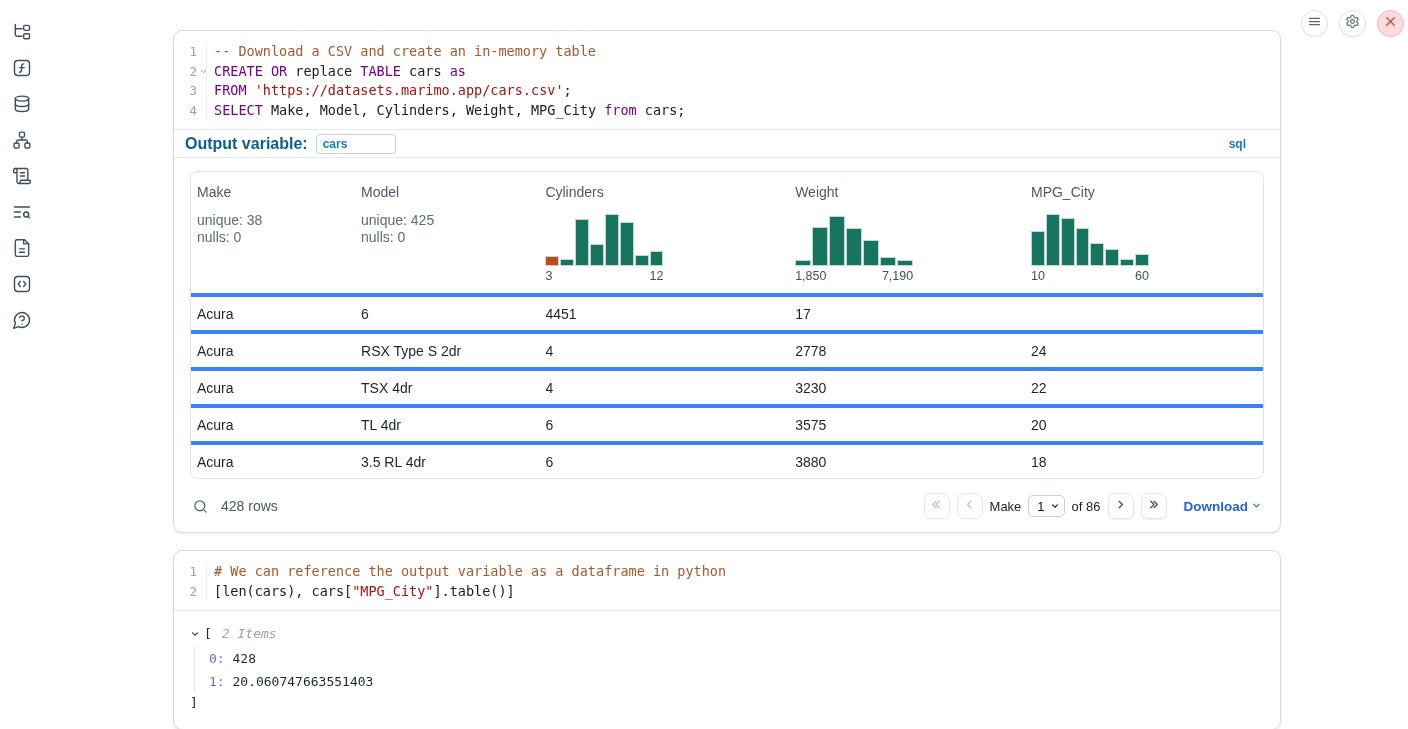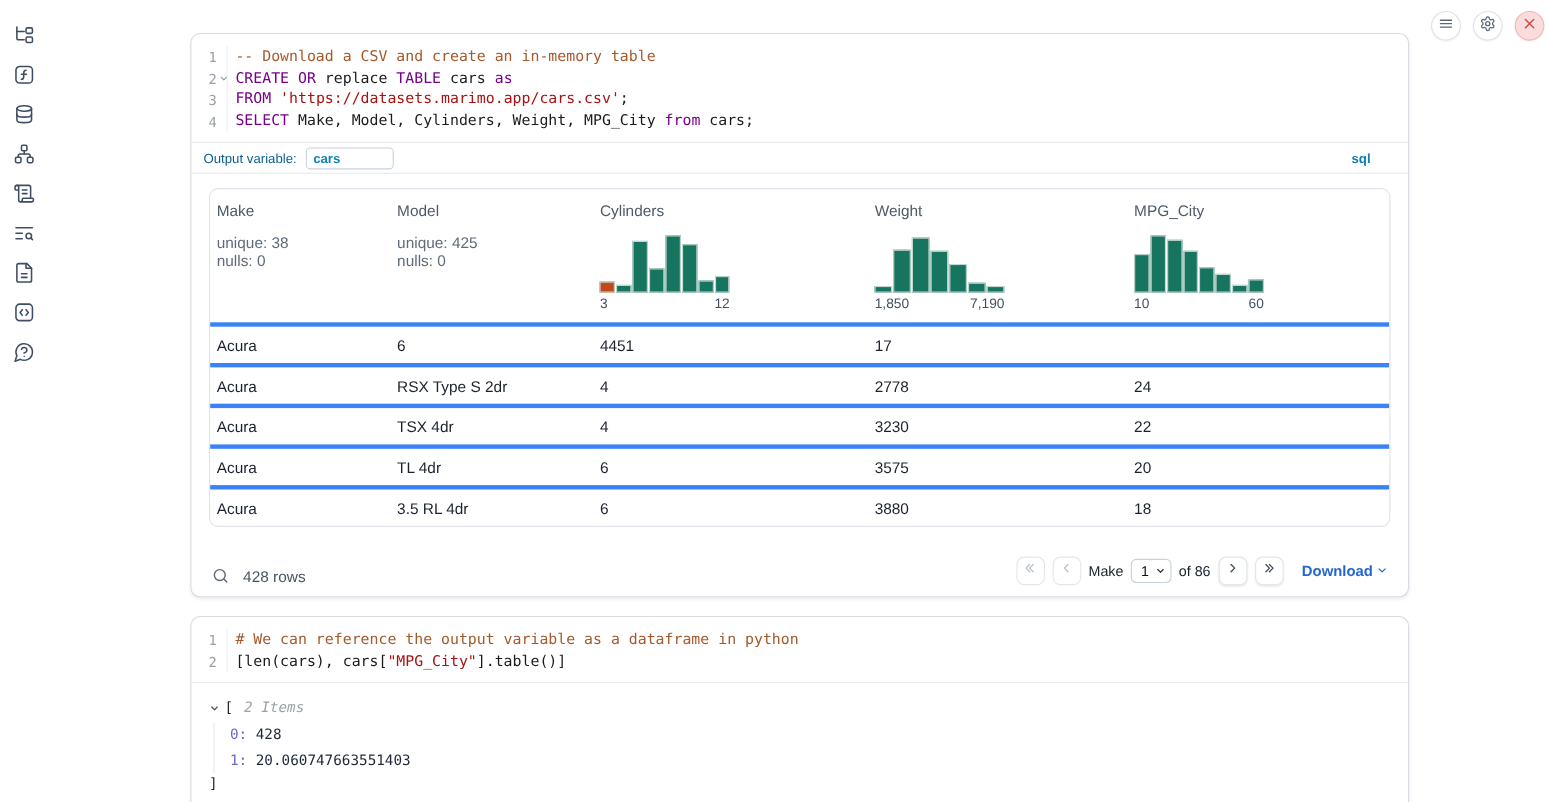--- a/index.html
+++ b/index.html
@@ -36,41 +36,41 @@
   .fold-chevron { position:absolute; right:-2px; top:5px; color:#8a93a2; }
   .fold-chevron svg { width:9px; height:9px; display:block; }
   .code-text { padding-left:7px; white-space:pre; color:#1b1b1b; }
   .tok-kw  { color:#770088; }
   .tok-com { color:#a45a2b; }
   .tok-str { color:#aa1111; }
   .tok-pl  { color:#1b1b1b; }
 
   
   .ov-row { height:28px; border-top:1px solid #e7eaee; display:flex; align-items:center; padding:0 34px 0 11px; gap:8px; }
-  .ov-label { font-size:12px; font-weight:400; color:#0b5e92; }
+  .ov-label { font-size:16px; font-weight:700; color:#0b5e92; }
   .ov-input { width:80px; height:20px; border:1px solid #c9d2dc; border-radius:4px; outline:none;
     font-size:12px; font-weight:700; color:#0d85b8; padding:0 6px; font-family:"Liberation Sans",sans-serif; }
   .lang-badge { margin-left:auto; font-size:12px; font-weight:700; color:#117cb0; }
 
   
   .out1 { padding:13px 16px 10px; border-top:1px solid #e7eaee; }
   .table-box { border:1px solid #e0e4ea; border-radius:8px; overflow:hidden; }
   .t-grid { display:grid; grid-template-columns:15.3% 17.2% 23.3% 22% 22.2%; }
   .t-head .t-cell { padding:11px 8px 10px 6px; }
   .col-title { font-size:14px; color:#4e5a68; cursor:pointer; display:inline-block; }
   .col-stats { margin-top:11px; font-size:14px; color:#5f6b7a; line-height:17px; }
   .hist { margin-top:13px; width:118px; }
   .hist-bars { height:52px; display:flex; align-items:flex-end; gap:1px; }
   .hist-bar { flex:1; border:1px solid #c2d8d0; }
   .hist-labels { display:flex; justify-content:space-between; font-size:12.5px; color:#445061; margin-top:3px; }
   .t-row { border-top:4px solid #3b82f6; }
   .t-row .t-cell { padding:0 8px 0 6px; font-size:14px; color:#1c232e; height:33px; display:flex; align-items:center; }
 
   
-  .t-footer { display:flex; align-items:flex-end; margin-top:21px; height:32px; padding:0 2px; }
+  .t-footer { display:flex; align-items:center; margin-top:11px; height:32px; padding:0 2px; }
   .search-icon { width:17px; height:17px; color:#5b6775; cursor:pointer; }
   .search-icon svg { width:17px; height:17px; display:block; }
   .rows-count { font-size:14px; color:#4b5563; margin-left:12px; }
   .pager { margin-left:auto; display:flex; align-items:center; gap:7px; }
   .pg-btn { width:26px; height:26px; border:1px solid #e3e7ec; border-radius:7px; background:#fff;
     display:flex; align-items:center; justify-content:center; cursor:pointer; box-shadow:0 1px 1.5px rgba(0,0,0,.08); }
   .pg-btn svg { width:13px; height:13px; }
   .pg-btn.disabled { color:#b7bfca; box-shadow:none; cursor:default; }
   .pg-btn.enabled { color:#3d4754; }
   .pg-text { font-size:13px; color:#18202b; }

